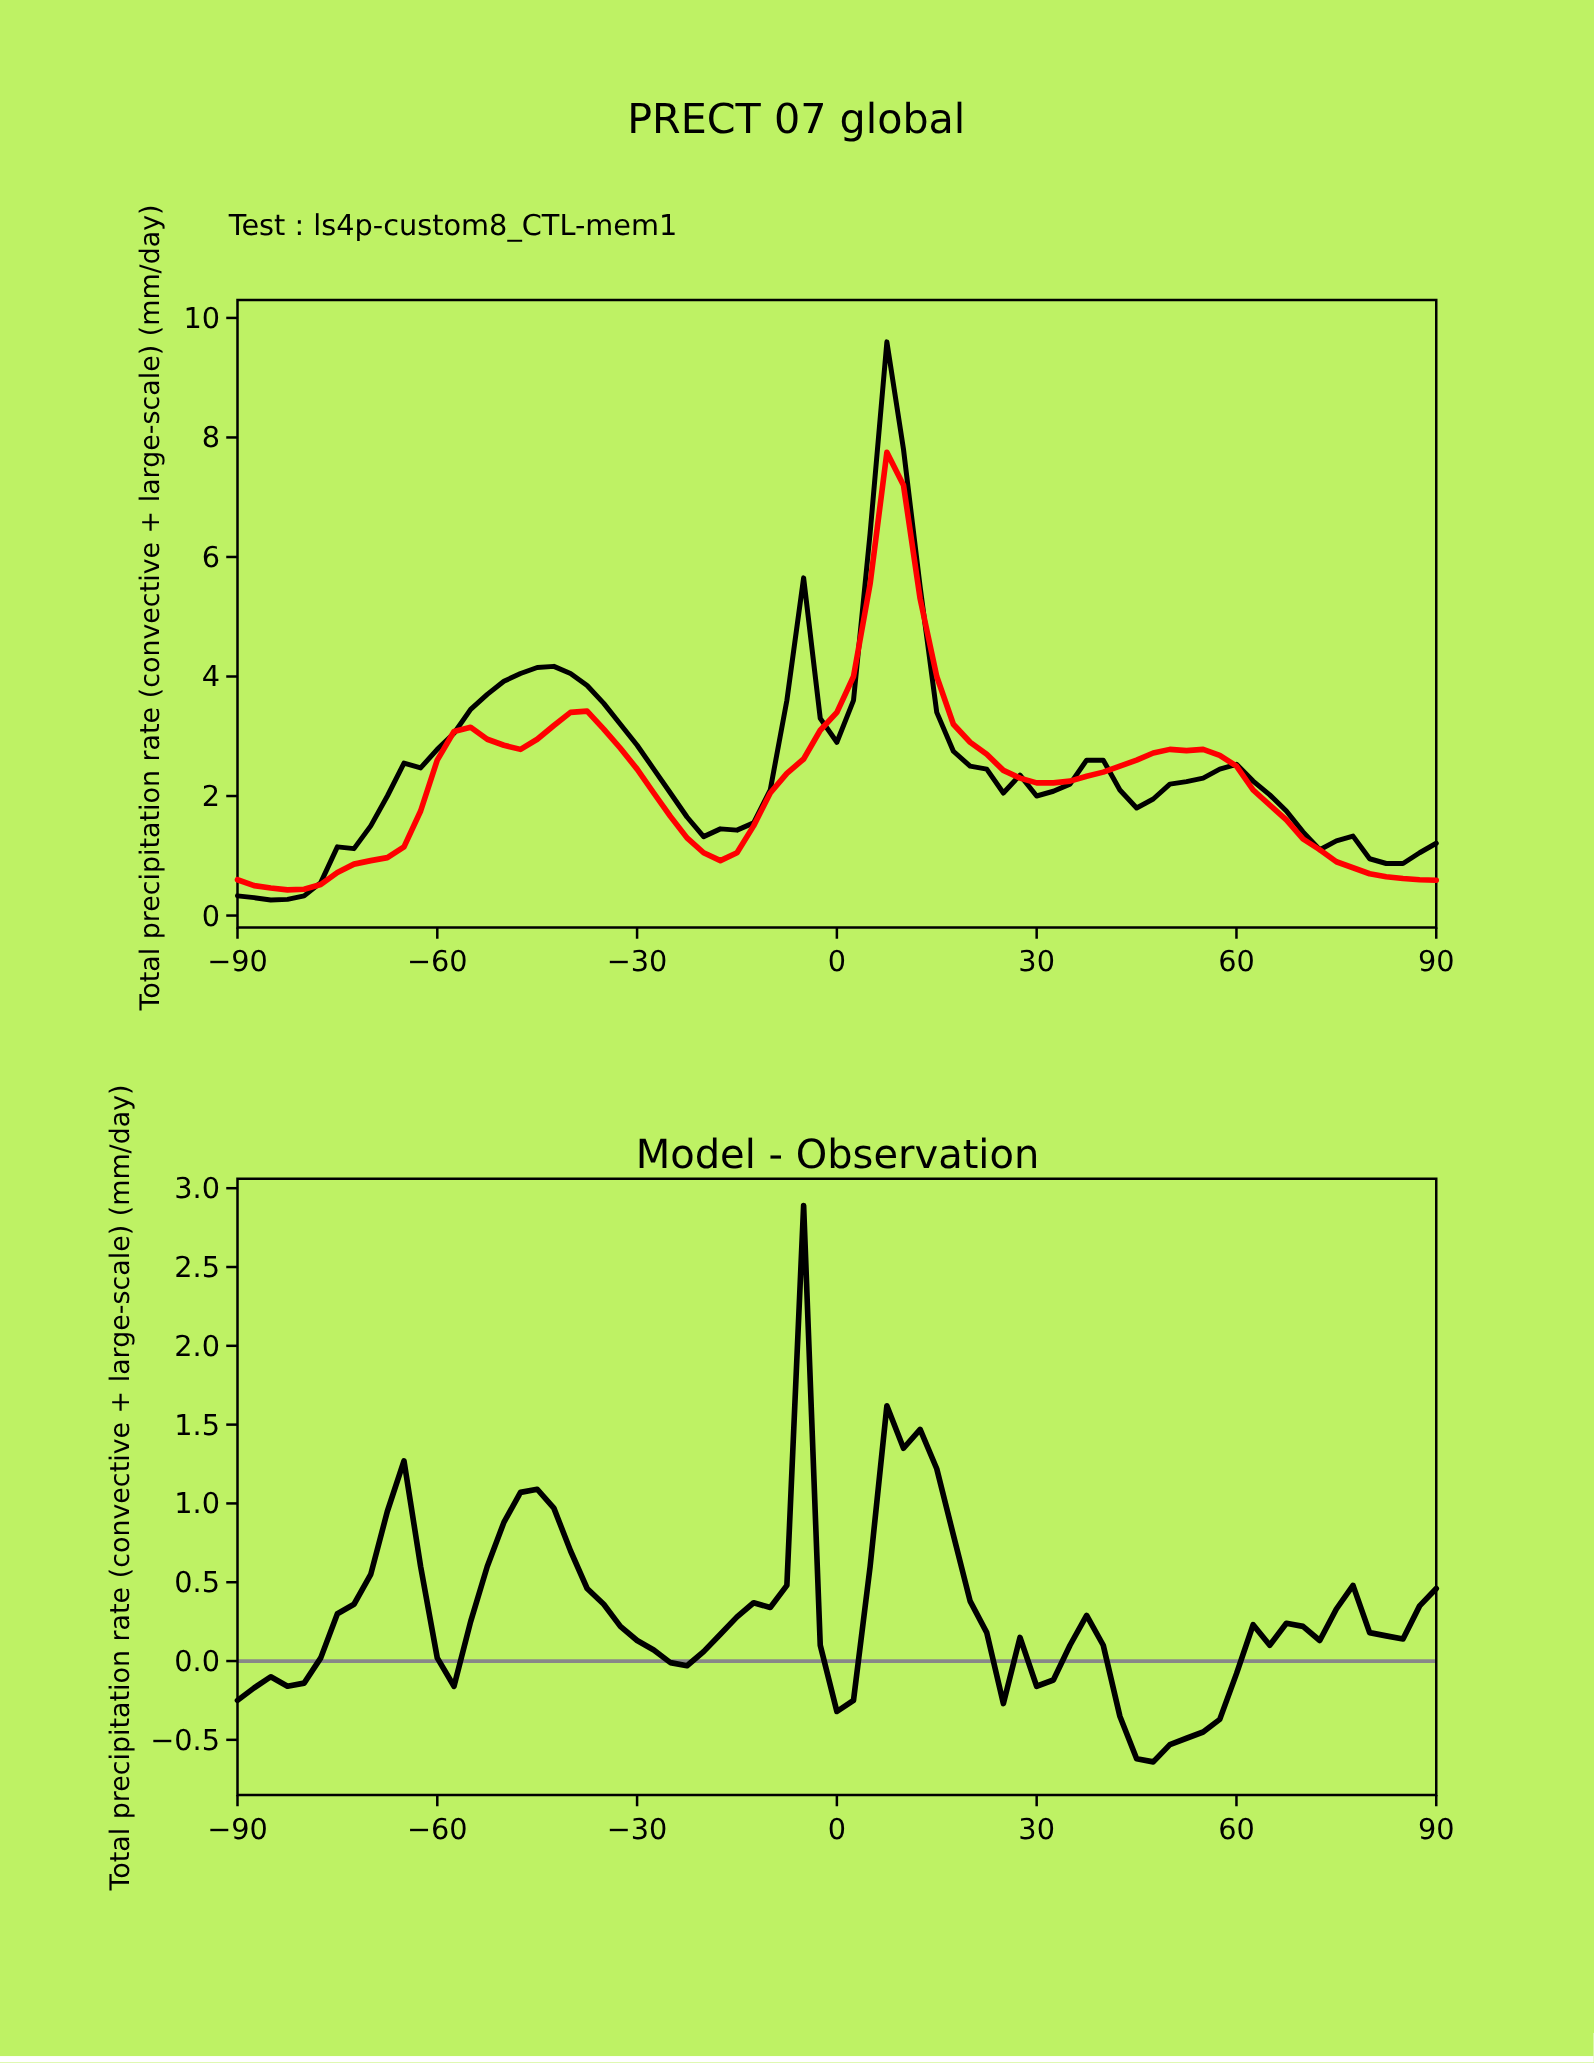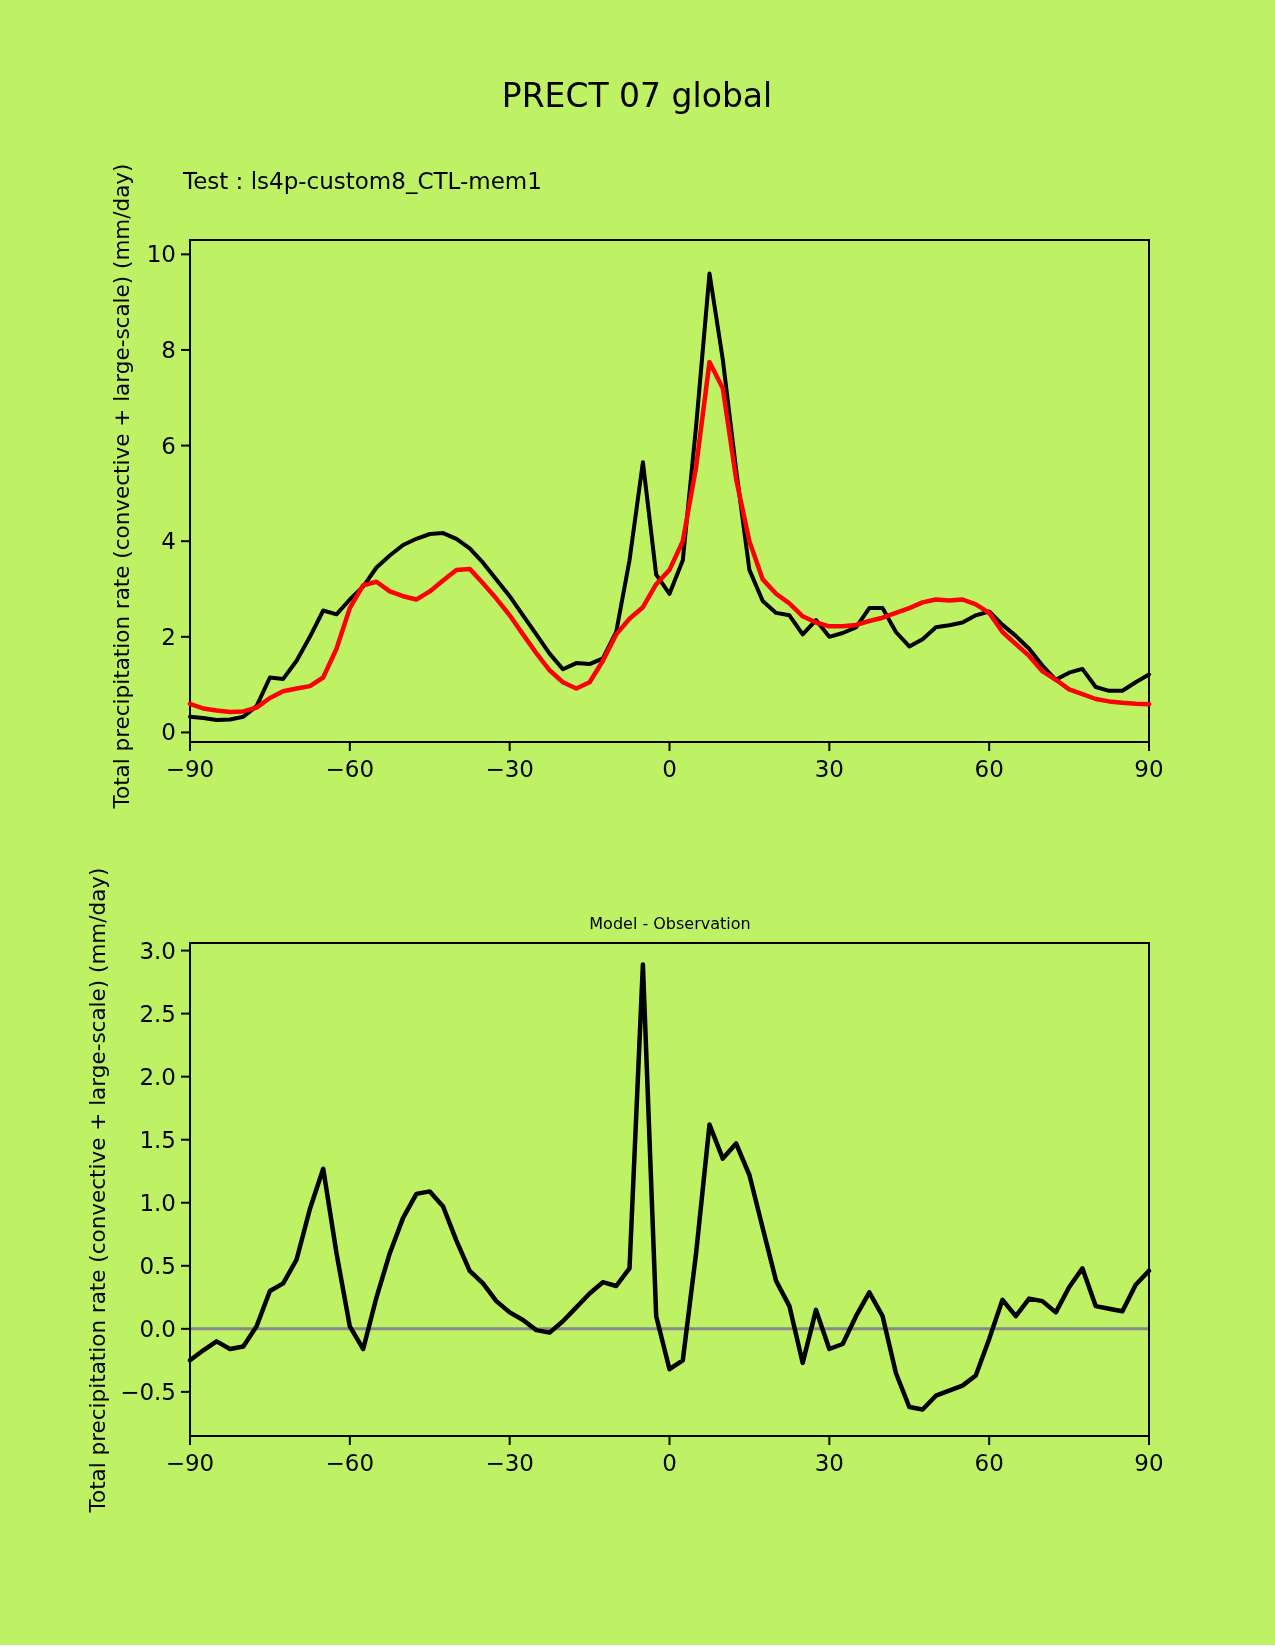--- a/index.html
+++ b/index.html
@@ -27,21 +27,21 @@
   .ylabel{
     width:700px;
     text-align:center;
     font-size:21.5px;
     color:#000;
     transform:translate(-50%,-50%) rotate(-90deg);
     white-space:nowrap;
   }
   .subplot-title{
     transform:translate(-50%,-50%);
-    font-size:16px;
+    font-size:32px;
     color:#000;
     white-space:nowrap;
   }
   svg text{font-family:"DejaVu Sans", sans-serif;}
 </style>
 </head>
 <body>
 
 <div class="page">
 

